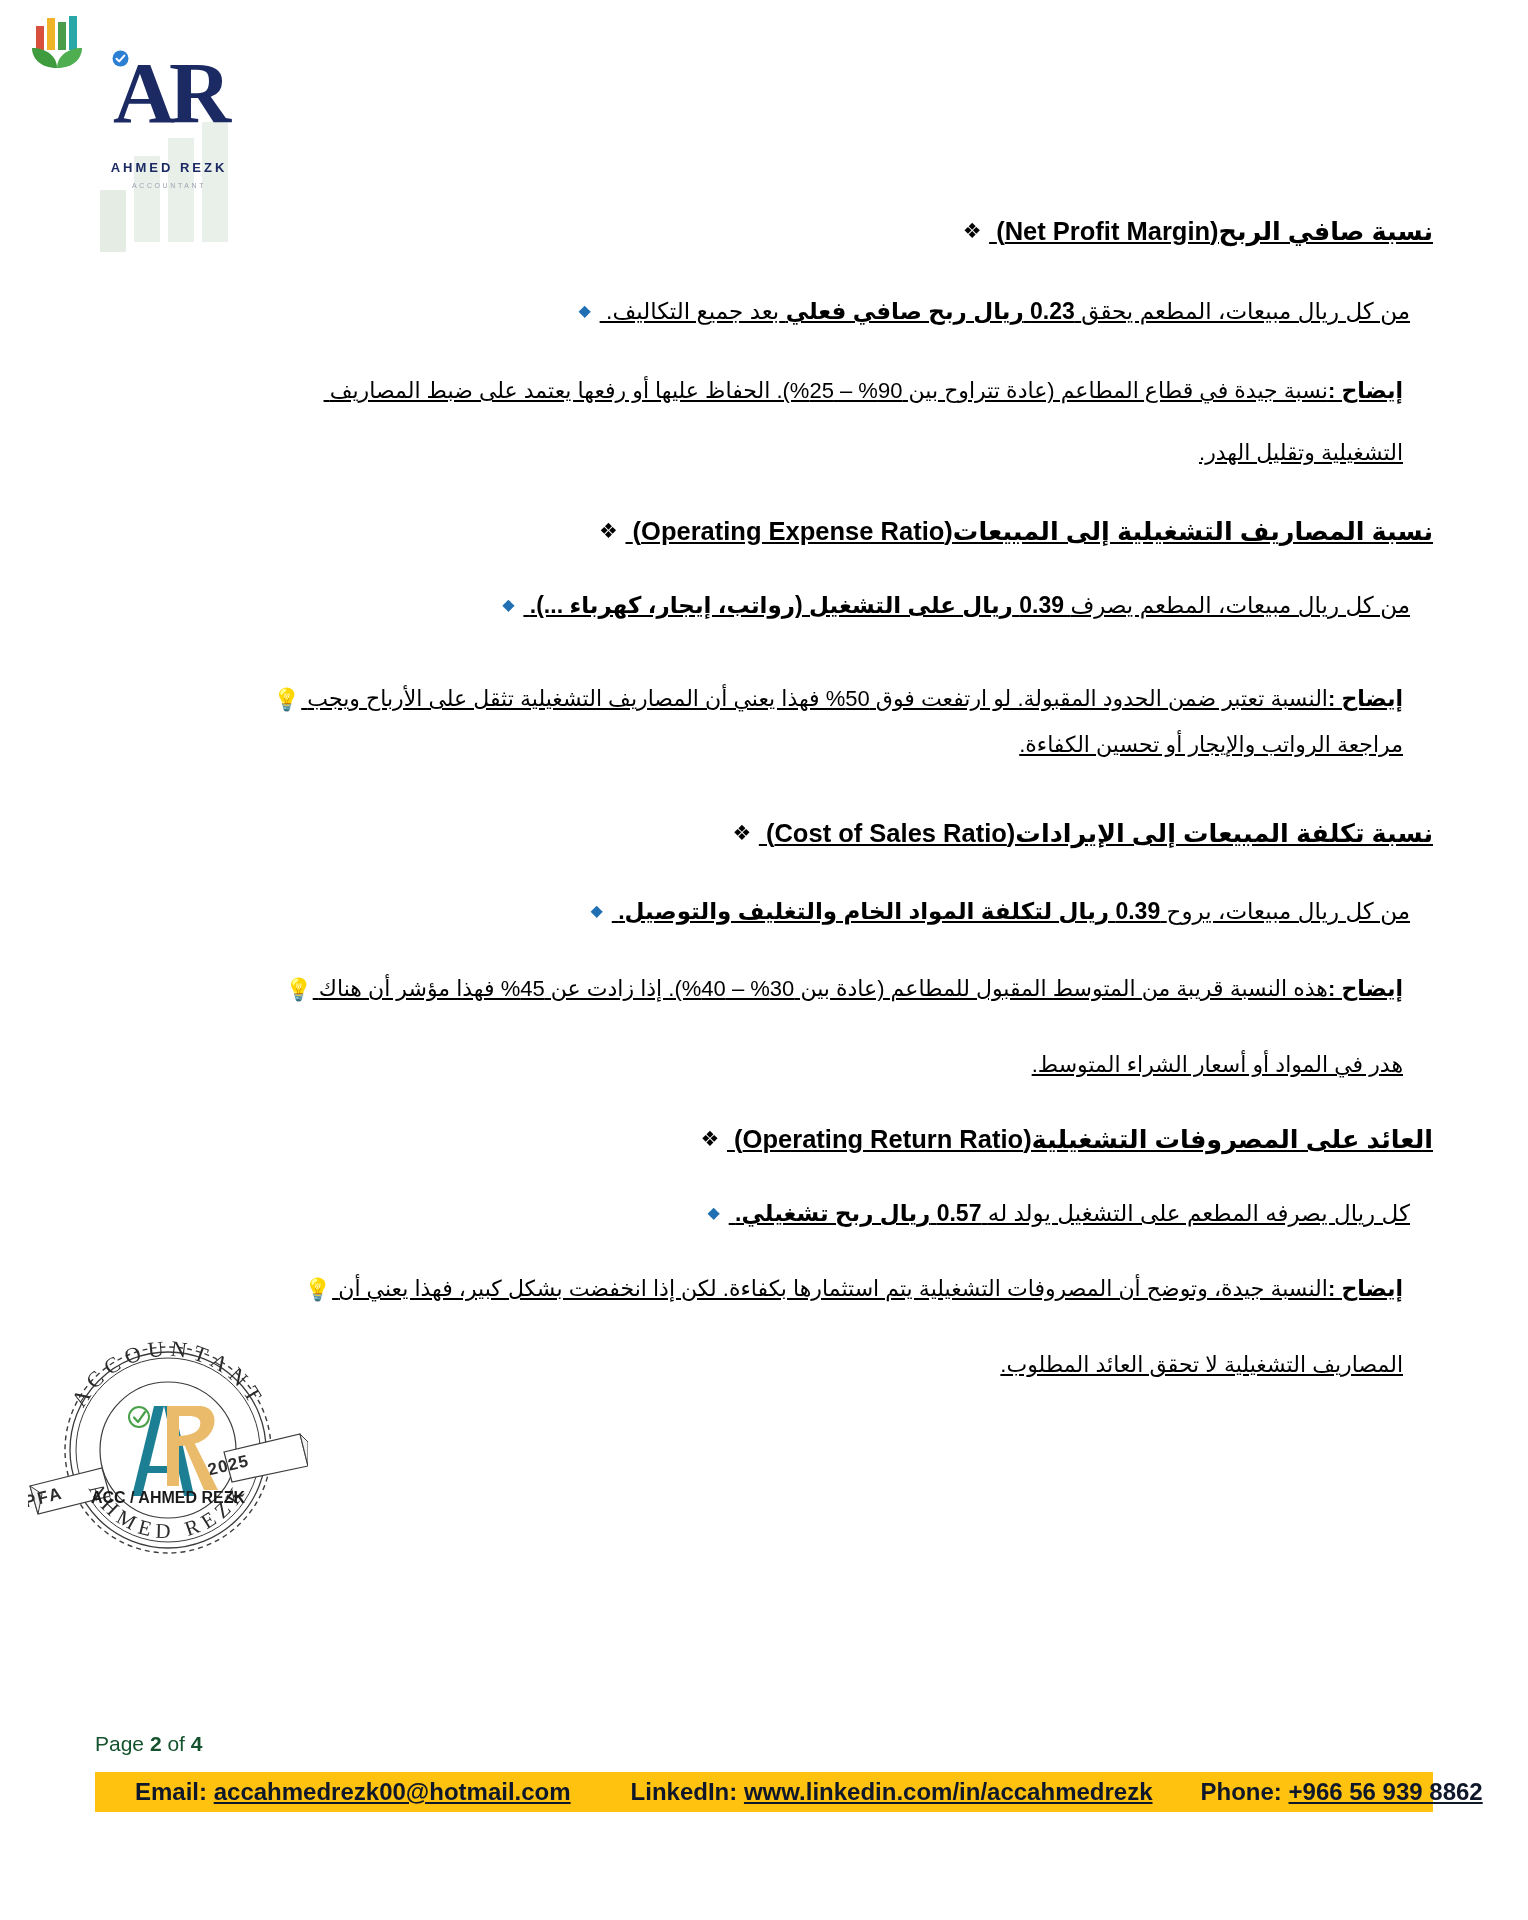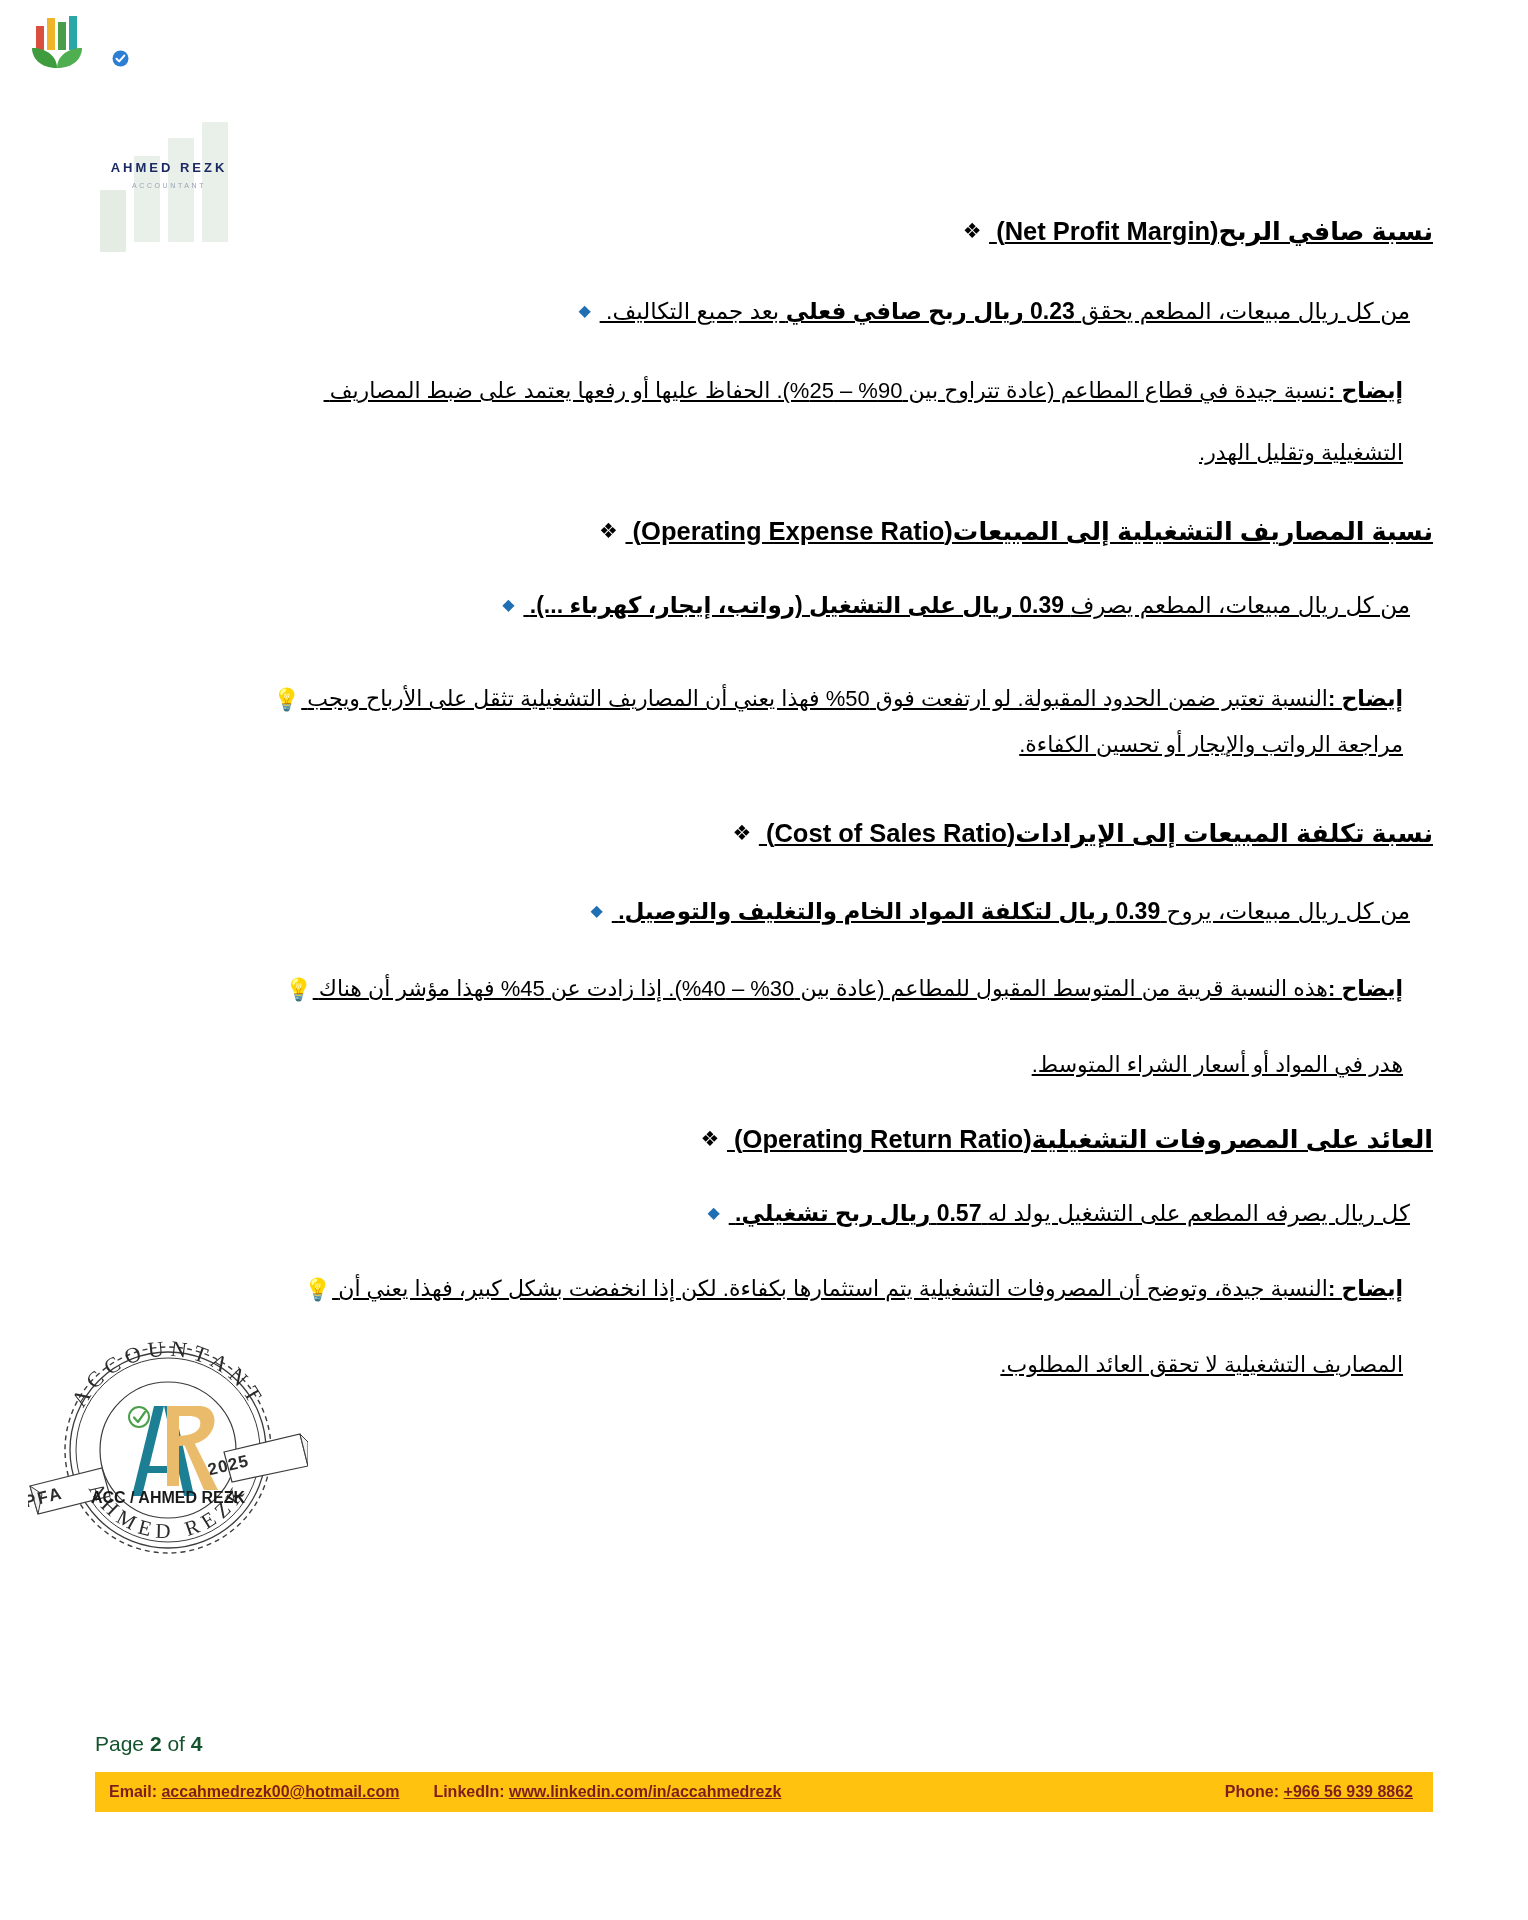--- a/index.html
+++ b/index.html
@@ -189,24 +189,25 @@
     width: 1338px;
     height: 40px;
     background: #ffc20e;
     direction: ltr;
     display: flex;
     align-items: center;
     box-sizing: border-box;
     padding: 0 14px;
   }
   .footer-seg {
-    font-size: 16px;
+    font-size: 24px;
     font-weight: bold;
     white-space: nowrap;
-    color: #7f1d1d;
+    color: #0f172a;
+    margin-left: 26px;
   }
   .footer-seg .lbl { font-weight: bold; }
   .footer-seg .lnk { text-decoration: underline; font-weight: bold; }
   .f-email { margin-right: 34px; }
   .f-linked { margin-right: 48px; }
   .f-phone  { margin-left: auto; margin-right: 6px; }
 
   svg { display: block; }
 </style>
 </head>
@@ -231,20 +232,21 @@
         <span></span>
         <span></span>
         <span></span>
     </div>
     <div class="verified-tick">
       <svg viewBox="0 0 17 17" width="17" height="17" aria-hidden="true">
         <circle cx="8.5" cy="8.5" r="8" fill="#2d7fd3"></circle>
         <path d="M4.5 8.8 L7.2 11.4 L12.3 5.6" stroke="#ffffff" stroke-width="2" fill="none" stroke-linecap="round" stroke-linejoin="round"></path>
       </svg>
     </div>
+    <div class="logo-ar">AR</div>
     <div class="logo-name">AHMED REZK</div>
     <div class="logo-sub">ACCOUNTANT</div>
   </div>
 </div>
 
 <div class="seal-block">
   <svg viewBox="0 0 280 270" width="280" height="270" aria-hidden="true">
     <defs>
       <path id="arcTop" d="M 46 150 A 94 94 0 0 1 234 150"></path>
       <path id="arcBot" d="M 52 150 A 88 88 0 0 0 228 150"></path>

